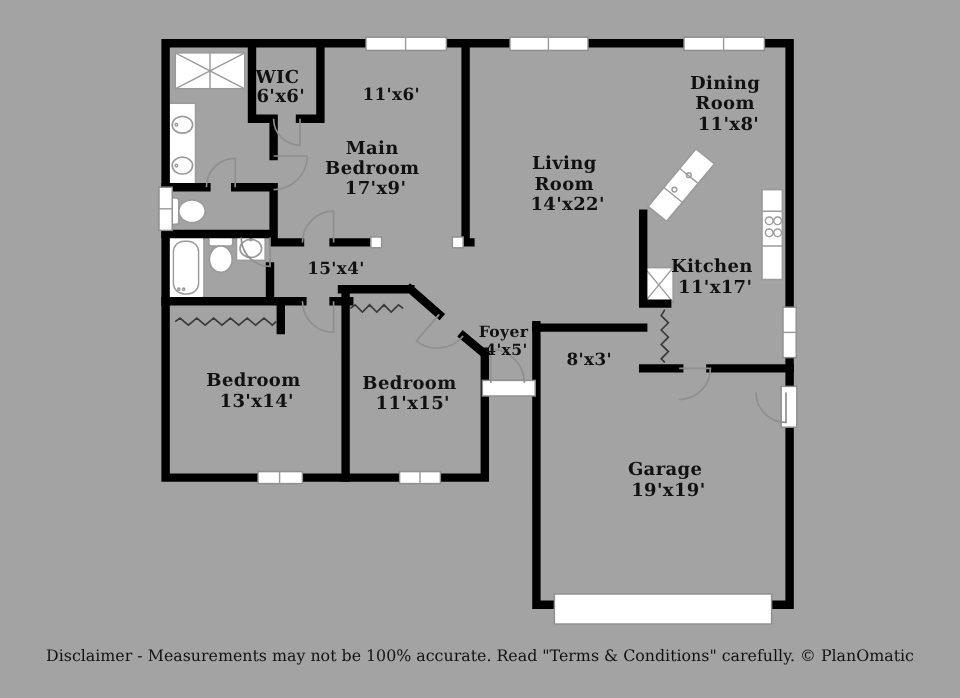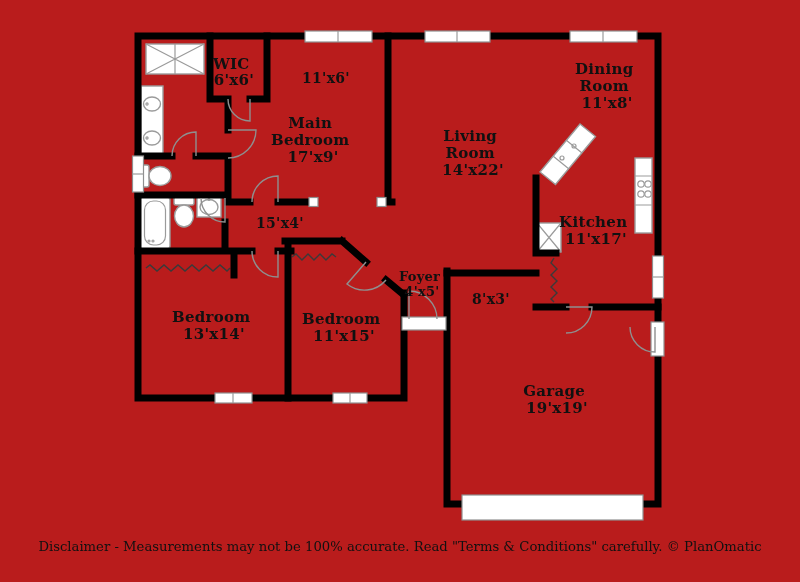--- a/index.html
+++ b/index.html
@@ -1,16 +1,16 @@
 <!DOCTYPE html>
 <html><head>
 <meta charset="utf-8">
 <style>
   html,body{margin:0;padding:0;background:#ffffff;}
-  .page{position:relative;width:800px;height:582px;background:#b91c1c;overflow:hidden;
+  .page{position:relative;width:800px;height:582px;background:#a3a3a3;overflow:hidden;
         font-family:"DejaVu Serif","Liberation Serif",serif;}
   svg{position:absolute;left:0;top:0;}
   .wall{stroke:#000000;stroke-width:7;fill:none;stroke-linecap:square;}
   .fix{stroke:#9b9b9b;stroke-width:1.4;fill:#ffffff;}
   .fixline{stroke:#9b9b9b;stroke-width:1.2;fill:none;}
   .arc{stroke:#8f8f8f;stroke-width:1.4;fill:none;}
   .win{stroke:#8f8f8f;stroke-width:1.2;fill:#ffffff;}
   .zig{stroke:#3a3a3a;stroke-width:1.4;fill:none;}
   .roomlabel{font-family:"DejaVu Serif","Liberation Serif",serif;font-weight:bold;
              fill:#111111;text-anchor:middle;letter-spacing:0.3px;}

